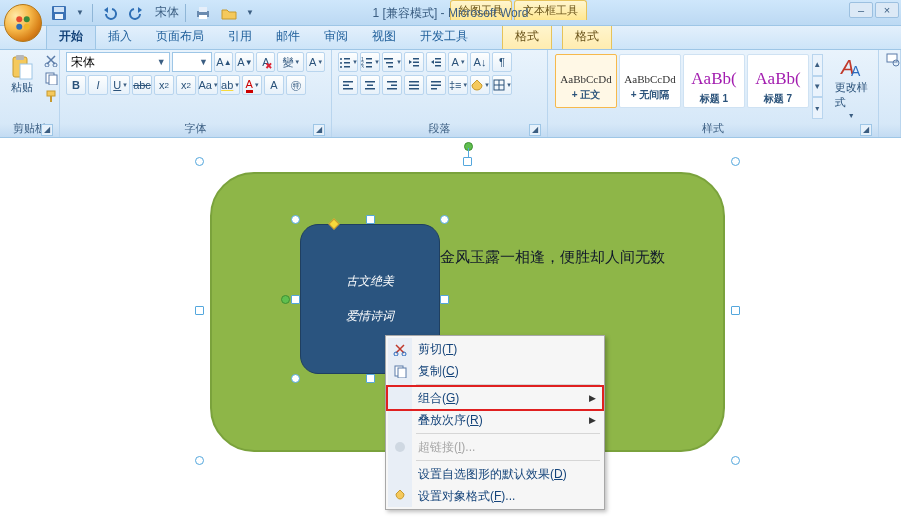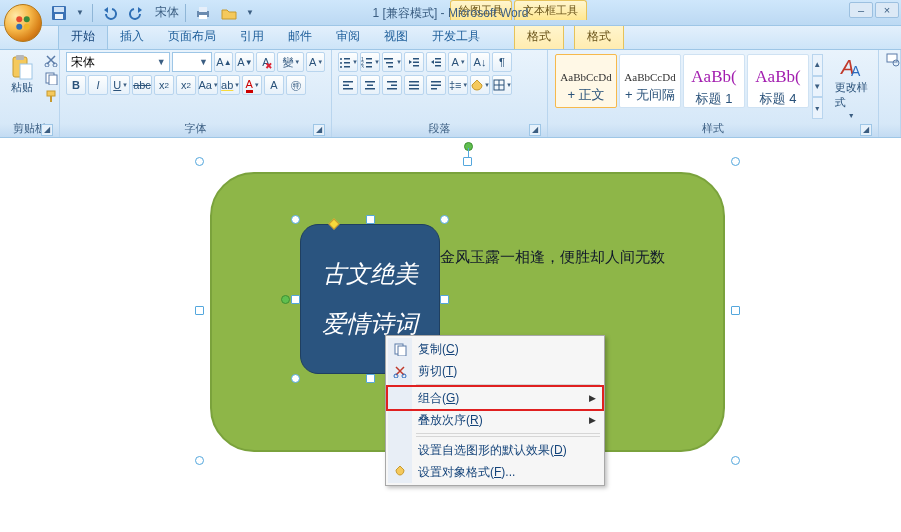--- a/index.html
+++ b/index.html
@@ -15,21 +15,21 @@
   .fontname{margin-left:4px; color:#3b5e82; font-size:12px;}
   .title-center{position:absolute; left:0; right:0; top:0; text-align:center; line-height:26px; font-size:12px; color:#3b5e82; pointer-events:none;}
   .ctx-tab-wrap{position:absolute; left:450px; top:0; display:flex; gap:2px;}
   .ctx-tab{background:linear-gradient(#fff6d0,#ffe790); border:1px solid #e6c35a; border-bottom:none; border-radius:3px 3px 0 0; padding:2px 8px; font-size:11px; color:#6b551b;}
   .win-ctrl{position:absolute; right:2px; top:2px; display:flex; gap:2px;}
   .win-ctrl div{width:24px;height:16px;background:#dce9f6;border:1px solid #9cc0e0;border-radius:2px;display:flex;align-items:center;justify-content:center;color:#3b5e82;font-size:11px;}
 
   
   .tabsrow{height:24px;background:linear-gradient(#e3f0fc,#cde4f8);display:flex;align-items:flex-end;padding-left:46px;border-bottom:1px solid #9ec6e6;}
   .tab{padding:4px 12px;color:#1f5f9b;font-size:12px;cursor:pointer;}
-  .tab.active{background:#c9e1f7;border:1px solid #9ec6e6;border-bottom:none;border-radius:3px 3px 0 0;color:#15447a;font-weight:400;margin-left:12px;}
+  .tab.active{background:#c9e1f7;border:1px solid #9ec6e6;border-bottom:none;border-radius:3px 3px 0 0;color:#15447a;font-weight:700;}
   .tab.ctx{background:linear-gradient(#fff6d0,#ffecb0);border:1px solid #e6c35a;border-bottom:none;border-radius:3px 3px 0 0;color:#6b551b;}
   .ctx-spacer{width:22px;}
 
   
   .ribbon{height:88px;background:linear-gradient(#e9f3fc,#d6e8f8 85%,#c3dbf2);border-bottom:1px solid #9ec6e6;display:flex;}
   .group{border-right:1px solid #b9d5ee;padding:2px 6px 0 6px;display:flex;flex-direction:column;position:relative;}
   .group-body{flex:1;display:flex;align-items:flex-start;gap:2px;}
   .group-label{height:16px;text-align:center;color:#3b5e82;font-size:11px;position:relative;}
   .group-label .launcher{position:absolute;right:0;bottom:1px;width:12px;height:12px;border:1px solid #9ec6e6;background:#e6f1fb;font-size:8px;line-height:10px;color:#3b5e82;}
 
@@ -43,36 +43,36 @@
   .fontrow{display:flex;align-items:center;gap:2px;}
   .combo{height:20px;background:#fff;border:1px solid #9ec6e6;display:flex;align-items:center;padding:0 2px 0 4px;}
   .combo .dd{width:12px;text-align:center;color:#3b5e82;font-size:9px;}
   .sq{width:20px;height:20px;background:linear-gradient(#fdfefe,#e7f1fa);border:1px solid #b9d5ee;border-radius:2px;display:flex;align-items:center;justify-content:center;font-size:11px;color:#2a527a;}
   .sq.wide{width:28px;}
   .sq.dd::after{content:"▾";font-size:7px;margin-left:2px;color:#3b5e82;}
 
   .stylecard{width:62px;height:54px;background:#fff;border:1px solid #cfe2f3;margin:2px 1px;display:flex;flex-direction:column;align-items:center;justify-content:center;border-radius:2px;}
   .stylecard.sel{border:1px solid #f6b94c;background:#fff8e6;}
   .stylecard .prev{font-family:"Times New Roman",serif;color:#333;margin-top:12px;}
-  .stylecard .name{font-size:13px;color:#2a527a;margin-top:3px;}
+  .stylecard .name{font-size:10px;color:#2a527a;margin-top:3px;font-weight:bold;}
   .stylecard .prev.blue{color:#a21caf;}
   .stylenav{width:14px;display:flex;flex-direction:column;margin:2px 0;}
   .stylenav div{flex:1;border:1px solid #b9d5ee;background:#eaf3fc;display:flex;align-items:center;justify-content:center;font-size:8px;color:#3b5e82;}
 
   
   .docarea{position:absolute;left:0;right:0;top:138px;bottom:0;background:#fff;}
   .page{position:absolute;left:40px;top:16px;width:820px;height:600px;background:#fff;}
 
   .sel-handle{position:absolute;width:9px;height:9px;background:#fff;border:1px solid #54a7dd;border-radius:50%;}
   .sel-handle.sq{border-radius:1px;}
   .rot{position:absolute;width:9px;height:9px;background:#5fbf4f;border:1px solid #3f8f32;border-radius:50%;}
 
   .bigshape{position:absolute;left:170px;top:18px;width:515px;height:280px;background:#8eb648;border:2px solid #7aa23c;border-radius:44px;}
 
-  .blueshape{position:absolute;left:260px;top:70px;width:140px;height:150px;background:#2a547f;border:1px solid #1f3f60;border-radius:18px;display:flex;flex-direction:column;align-items:center;justify-content:center;color:#fff;font-family:"KaiTi","STKaiti",serif;font-size:24px;font-style:italic;gap:18px;}
+  .blueshape{position:absolute;left:260px;top:70px;width:140px;height:150px;background:#2a547f;border:1px solid #1f3f60;border-radius:18px;display:flex;flex-direction:column;align-items:center;justify-content:center;color:#fff;font-family:"KaiTi","STKaiti",serif;font-size:12px;font-style:italic;gap:18px;}
 
   .txtbox{position:absolute;left:400px;top:92px;width:260px;height:46px;color:#0f172a;font-size:15px;font-family:Liberation Serif, serif;line-height:1.5;}
 
   
   .grp-sel{position:absolute;left:160px;top:8px;width:535px;height:298px;}
 
   
   .ctxmenu{position:absolute;left:385px;top:335px;width:220px;background:#f6f6f6;border:1px solid #a8a8a8;box-shadow:2px 2px 4px rgba(0,0,0,.25);padding:2px;}
   .ctxmenu .iconcol{position:absolute;left:2px;top:2px;bottom:2px;width:24px;background:#e8eef6;}
   .ctxitem{position:relative;height:22px;display:flex;align-items:center;padding-left:30px;color:#15447a;font-size:12px;}
@@ -367,21 +367,21 @@
           <div class="stylecard">
             <div class="prev " style="font-size:11px;">AaBbCcDd</div>
             <div class="name">+ 无间隔</div>
           </div>
           <div class="stylecard">
             <div class="prev blue" style="font-size:17px;">AaBb(</div>
             <div class="name">标题 1</div>
           </div>
           <div class="stylecard">
             <div class="prev blue" style="font-size:17px;">AaBb(</div>
-            <div class="name">标题 4</div>
+            <div class="name">标题 7</div>
           </div>
         </div>
       <div class="stylenav">
         <div>▲</div>
         <div>▼</div>
         <div>▾</div>
       </div>
       <div class="vbtn" style="margin-left:6px;">
         <div class="ico">
             <svg width="26" height="26">
@@ -447,46 +447,54 @@
       <div class="sel-handle" style="right:-4px;bottom:-4px;"></div>
     </div>
 
   </div>
 
   <div class="ctxmenu" style="top:197px;">
     <div class="iconcol"></div>
     <div class="ctxitem">
       <span class="ico">
           <svg width="14" height="14">
-            <rect x="2" y="2" width="8" height="10" fill="#fff" stroke="#5a7ba8"></rect>
-            <rect x="5" y="4" width="8" height="10" fill="#fff" stroke="#5a7ba8"></rect>
-          </svg>
-        </span>
-      <span>复制(<span class="u">C</span>)</span>
-    </div>
-    <div class="ctxitem">
-      <span class="ico">
-          <svg width="14" height="14">
             <path d="M3 3l8 8M11 3l-8 8" stroke="#c0392b" stroke-width="1.5"></path>
             <circle cx="3" cy="12" r="2" fill="none" stroke="#2a6bbf"></circle>
             <circle cx="11" cy="12" r="2" fill="none" stroke="#2a6bbf"></circle>
           </svg>
         </span>
       <span>剪切(<span class="u">T</span>)</span>
     </div>
+    <div class="ctxitem">
+      <span class="ico">
+          <svg width="14" height="14">
+            <rect x="2" y="2" width="8" height="10" fill="#fff" stroke="#5a7ba8"></rect>
+            <rect x="5" y="4" width="8" height="10" fill="#fff" stroke="#5a7ba8"></rect>
+          </svg>
+        </span>
+      <span>复制(<span class="u">C</span>)</span>
+    </div>
     <div class="ctxsep"></div>
     <div class="ctxitem highlight-box">
       <span>组合(<span class="u">G</span>)</span>
         <span class="arr">▶</span>
     </div>
     <div class="ctxitem">
       <span>叠放次序(<span class="u">R</span>)</span>
         <span class="arr">▶</span>
     </div>
     <div class="ctxsep"></div>
+    <div class="ctxitem disabled">
+      <span class="ico">
+          <svg width="14" height="14">
+            <circle cx="7" cy="7" r="5" fill="#cfd8e2"></circle>
+          </svg>
+        </span>
+      <span>超链接(<span class="u">I</span>)...</span>
+    </div>
     <div class="ctxsep"></div>
     <div class="ctxitem">
       <span>设置自选图形的默认效果(<span class="u">D</span>)</span>
     </div>
     <div class="ctxitem">
       <span class="ico">
           <svg width="14" height="14">
             <path d="M7 1l4 4c0 3-2 5-4 5s-4-2-4-5z" fill="#f5c95c" stroke="#c79a2f"></path>
           </svg>
         </span>

